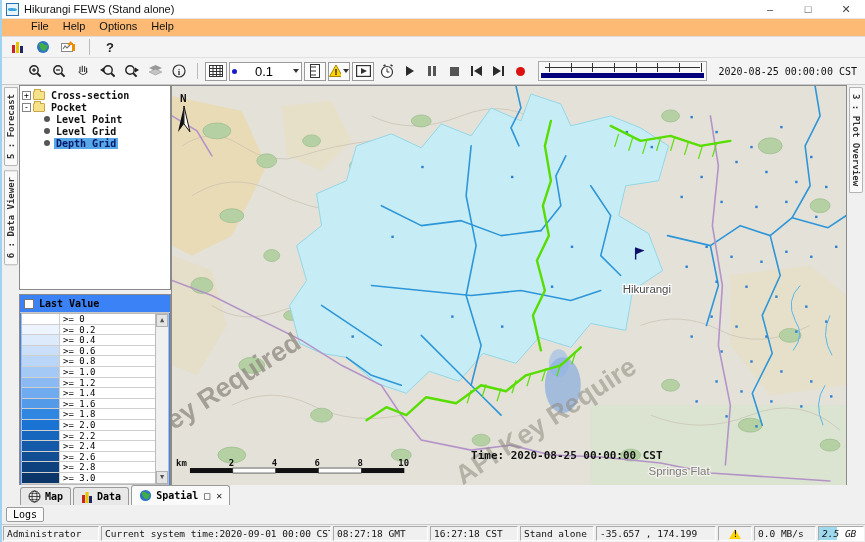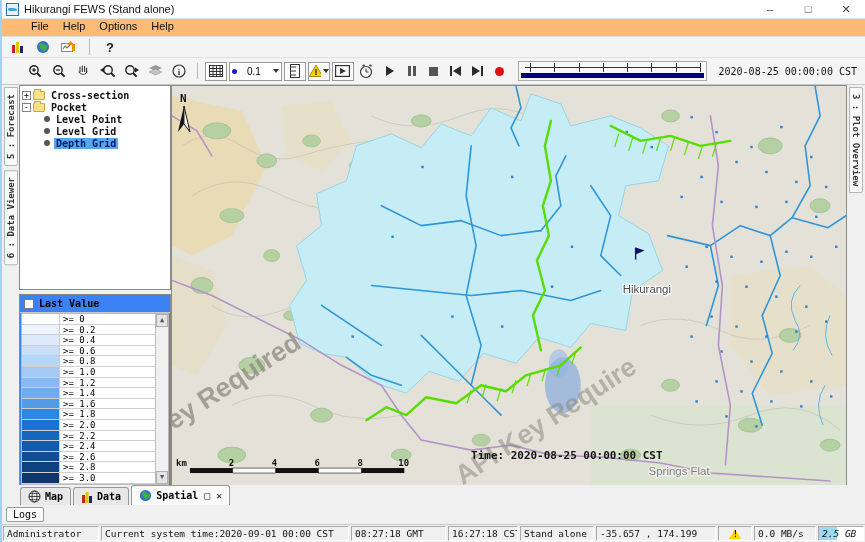--- a/index.html
+++ b/index.html
@@ -29,21 +29,21 @@
   .toolbar1 { height:21px; background:#f4f4f4; display:flex; align-items:center;
     padding-left:4px; gap:4px; border-bottom:1px solid #e0e0e0; }
   .toolbar2 { height:27px; background:#f4f4f4; display:flex; align-items:center;
     padding:0 4px 0 22px; gap:2px; border-bottom:1px solid #c8c8c8; }
   .tbtn { width:22px; height:19px; display:flex; align-items:center; justify-content:center;
     background:transparent; border:1px solid transparent; }
   .tbtn.raised { border:1px solid #9a9a9a; background:#fbfbfb; box-shadow:1px 1px 0 #fff inset; }
   .tsep { width:1px; height:16px; background:#bbb; margin:0 5px; }
   .help-q { font-size:13px; font-weight:bold; color:#222; }
   .combo { display:flex; align-items:center; border:1px solid #9a9a9a; background:#fff;
-    height:19px; padding:0 2px; gap:10px; font-size:10px; }
+    height:19px; padding:0 2px; gap:18px; font-size:13px; }
   .combo .dot { width:5px; height:5px; border-radius:50%; background:#1a1acc; }
   .caret { width:0; height:0; border-left:3px solid transparent; border-right:3px solid transparent;
     border-top:4px solid #333; margin-left:2px; }
   .media { width:20px; height:18px; display:flex; align-items:center; justify-content:center; }
   .shape-play { width:0; height:0; border-top:5px solid transparent; border-bottom:5px solid transparent;
     border-left:8px solid #2b2b2b; }
   .shape-pause { display:flex; gap:2px; }
   .shape-pause i { display:block; width:3px; height:10px; background:#555; }
   .shape-stop { width:9px; height:9px; background:#555; }
   .shape-rec { width:9px; height:9px; border-radius:50%; background:#dd1111; }
@@ -685,21 +685,21 @@
   </div>
 
   <div class="logs-row">
     <button class="logs-btn">Logs</button>
   </div>
 
   <div class="statusbar">
     <div class="status-cell" style="width:96px">Administrator</div>
     <div class="status-cell" style="flex:1">Current system time:2020-09-01 00:00 CST</div>
     <div class="status-cell" style="width:95px">08:27:18 GMT</div>
-    <div class="status-cell" style="width:70px">16:27:18 CST</div>
+    <div class="status-cell" style="width:88px">16:27:18 CST</div>
     <div class="status-cell" style="width:74px">Stand alone</div>
     <div class="status-cell" style="width:120px">-35.657 , 174.199</div>
     <div class="status-cell" style="width:34px; justify-content:center">
       <span class="warn-tri"></span>
     </div>
     <div class="status-cell" style="width:62px">0.0 MB/s</div>
     <div class="status-cell mem" style="width:46px">2.5 GB</div>
   </div>
 </div>
 

